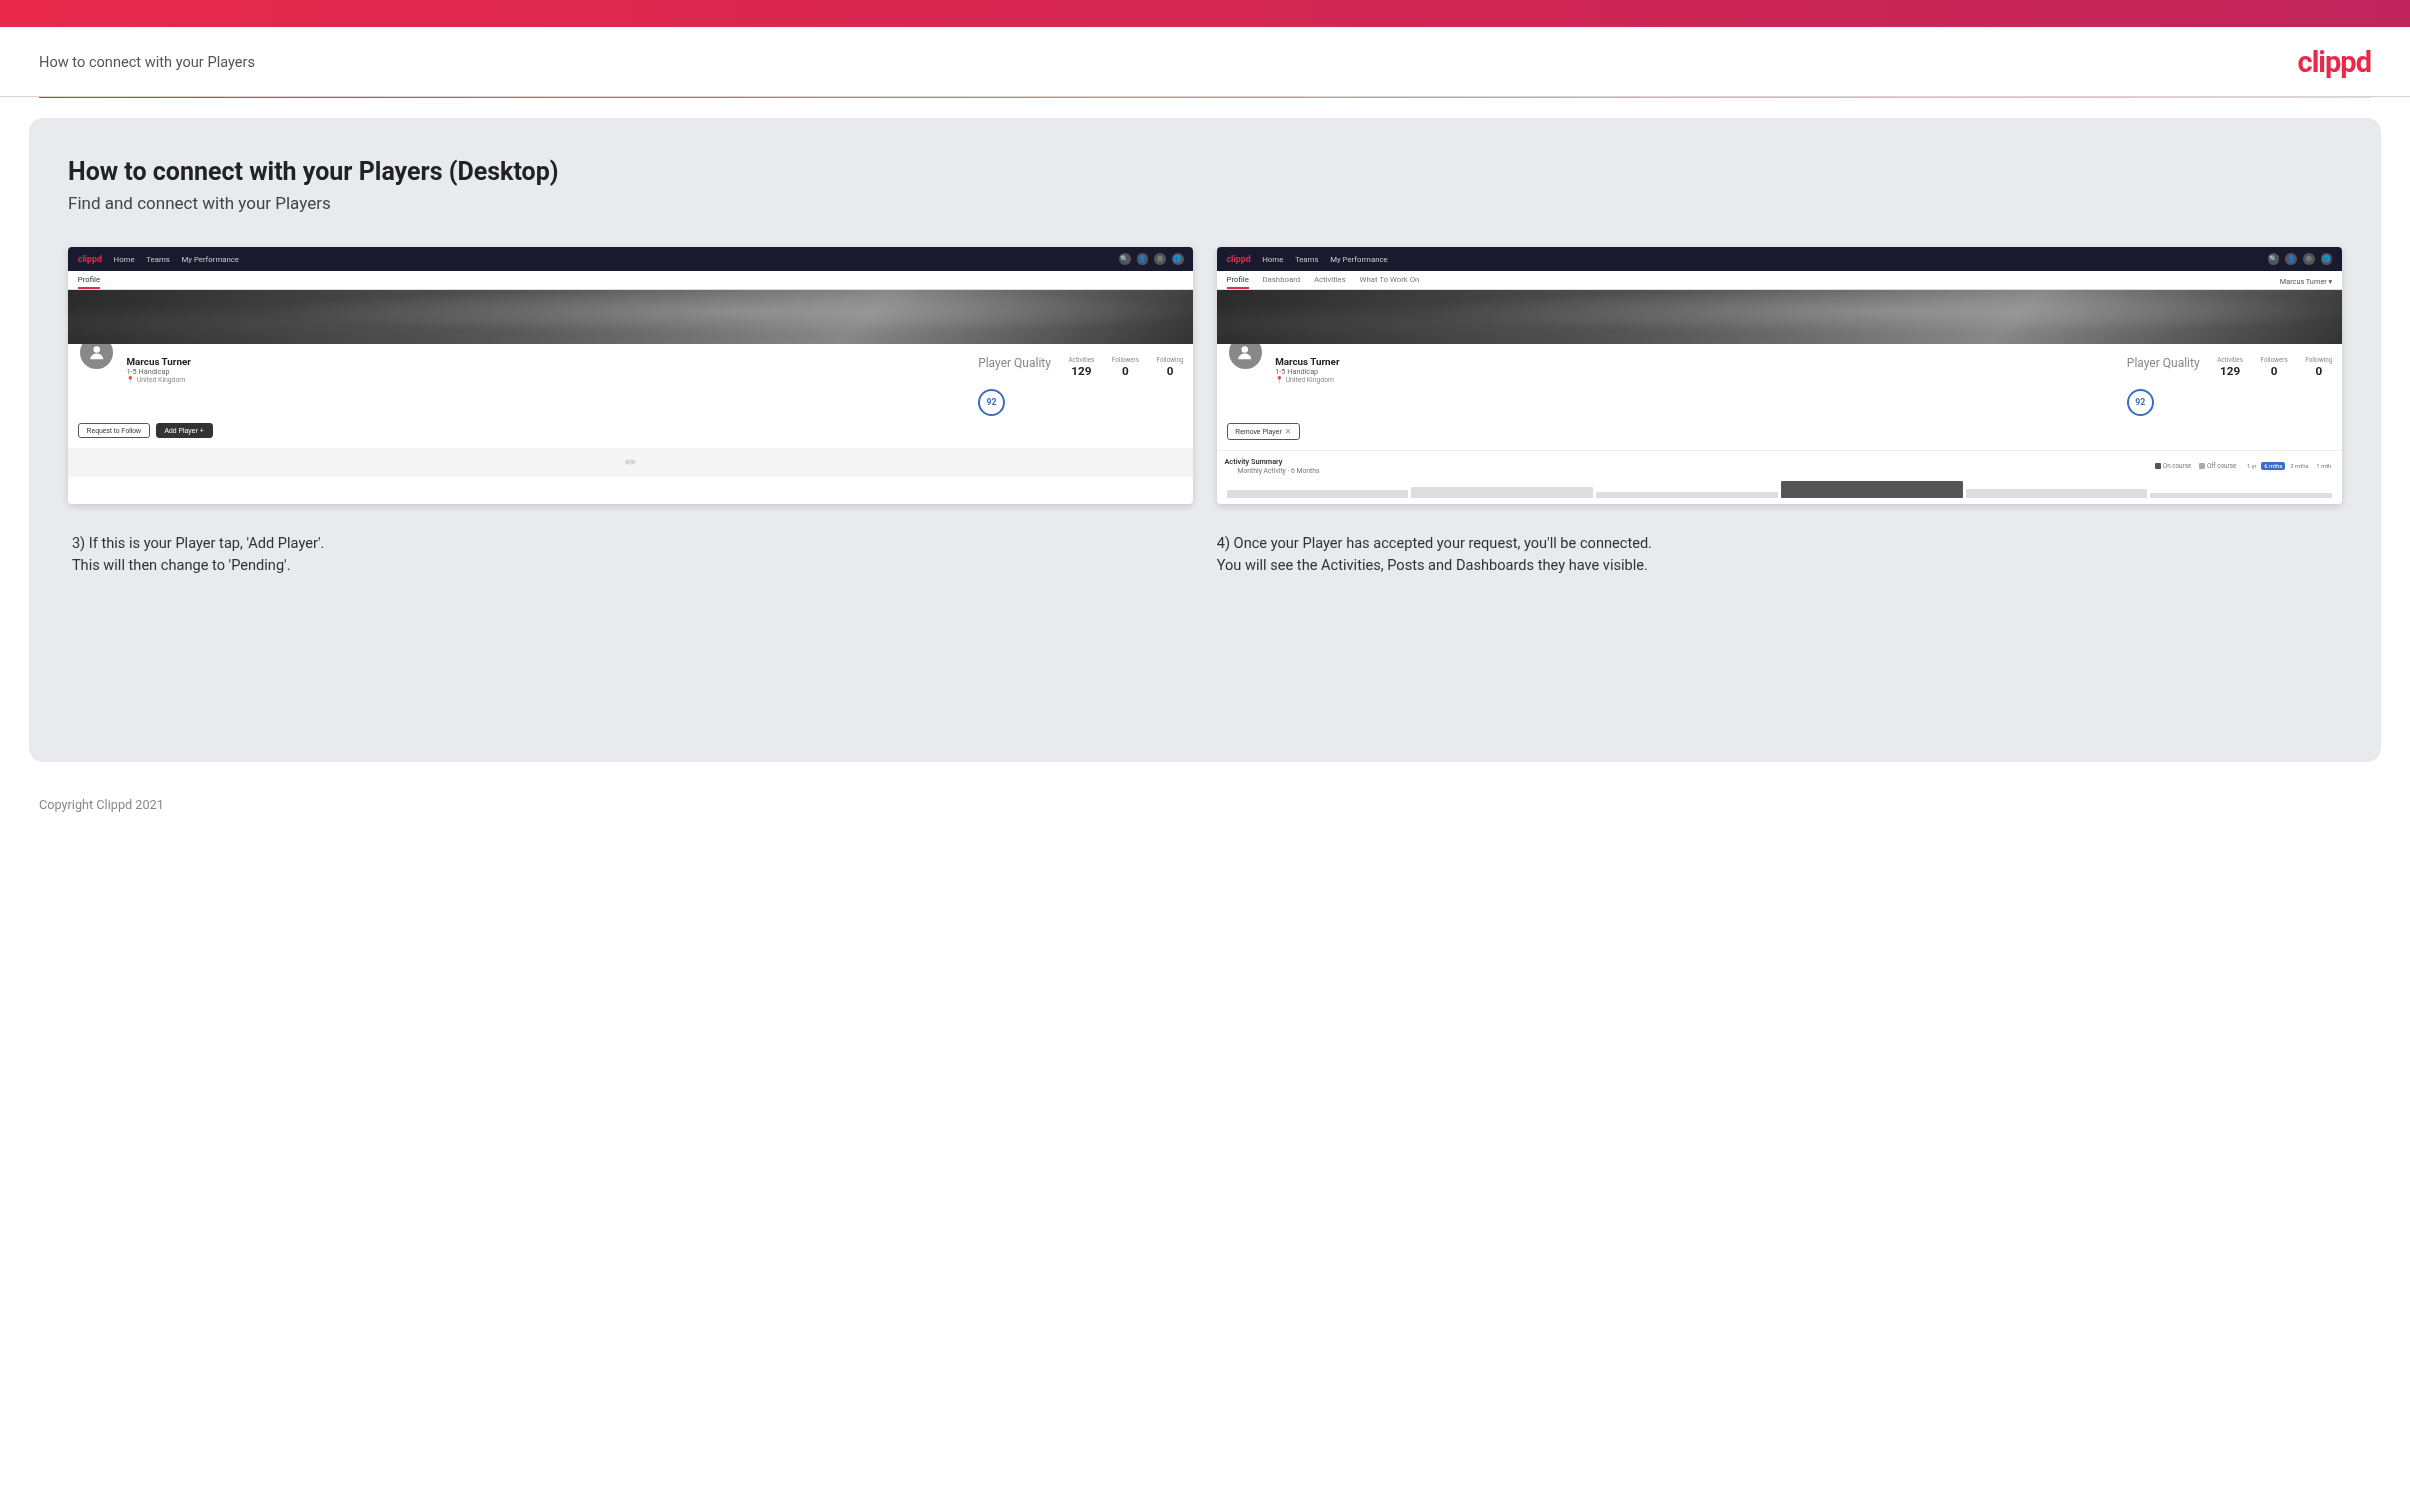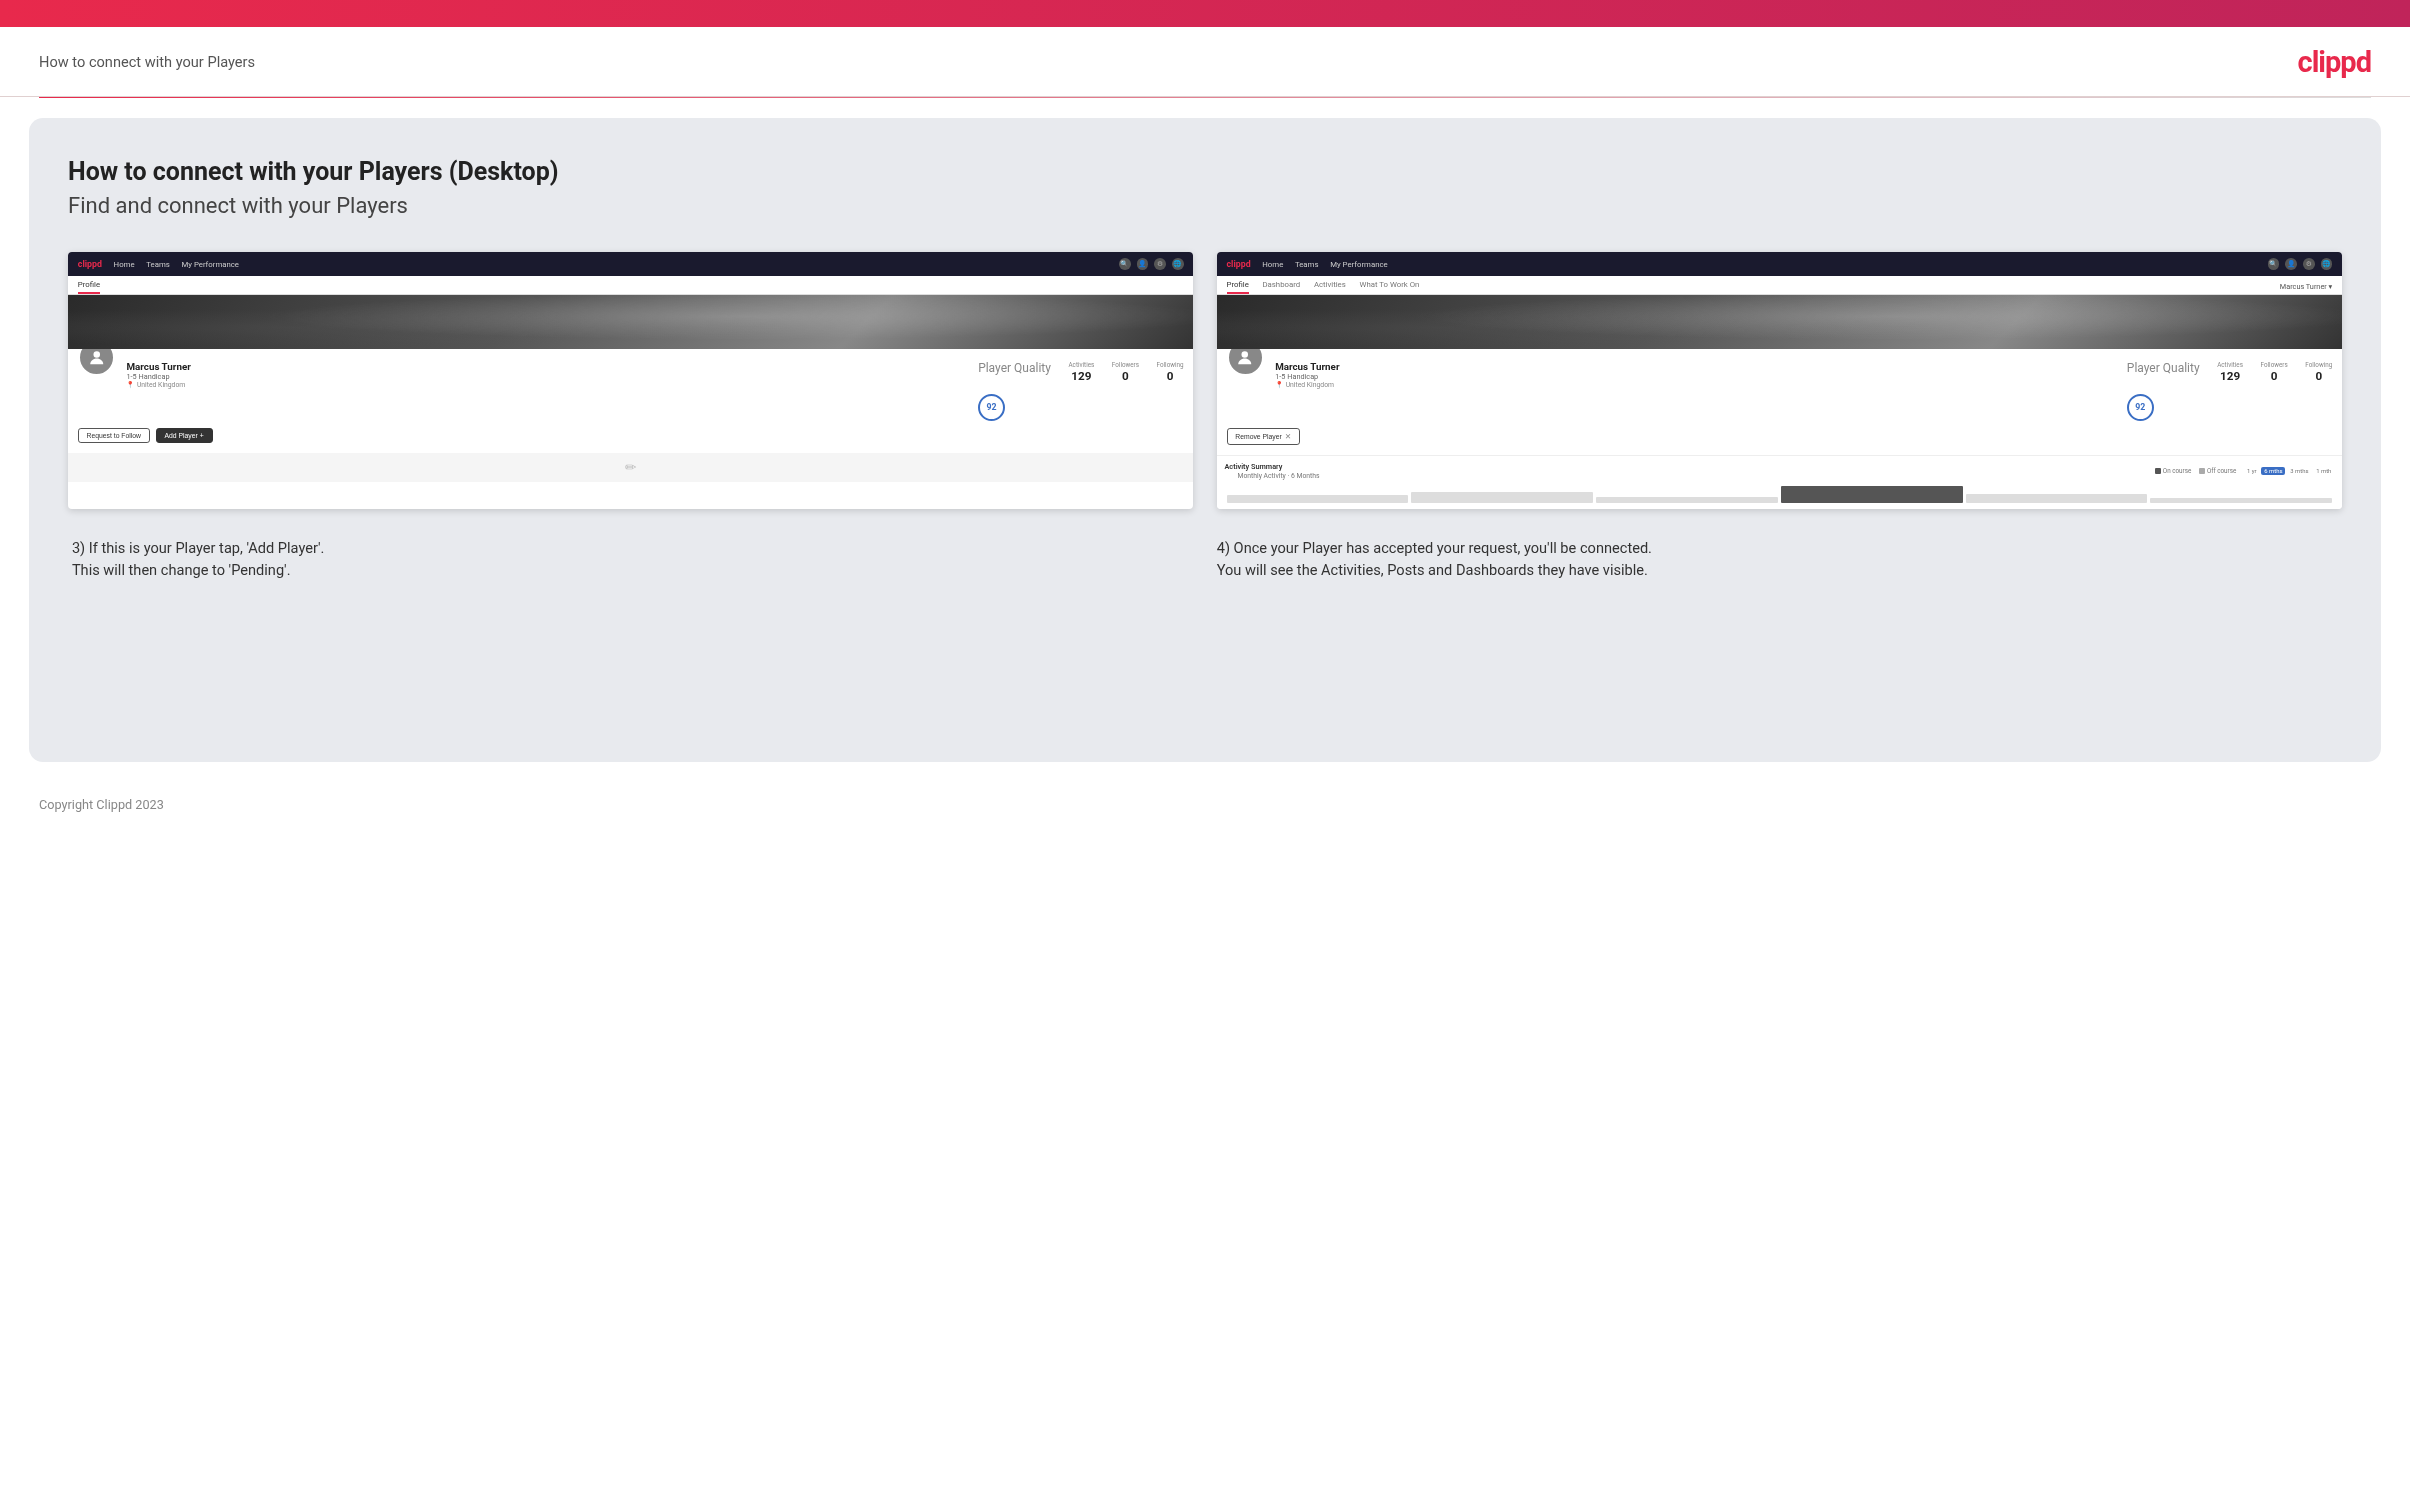--- a/index.html
+++ b/index.html
@@ -50,21 +50,21 @@
       min-height: 644px;
     }
 
     .main-title {
       font-size: 25px;
       font-weight: 700;
       color: #222;
       margin-bottom: 7.8px;
     }
     .main-subtitle {
-      font-size: 22px;
+      font-size: 17px;
       color: #444;
       margin-bottom: 34px;
     }
 
     
     .screenshots-row {
       display: flex;
       gap: 23.4px;
       margin-bottom: 29px;
     }
@@ -612,15 +612,15 @@
       <span>3) If this is your Player tap, 'Add Player'.<br>This will then change to 'Pending'.</span>
     </div>
     <div class="description">
       <span>4) Once your Player has accepted your request, you'll be connected.<br>You will see the Activities, Posts and Dashboards they have visible.</span>
     </div>
   </div>
 
 </div>
 
 <div class="footer">
-  <span>Copyright Clippd 2023</span>
+  <span>Copyright Clippd 2021</span>
 </div>
 
 
 </body></html>

